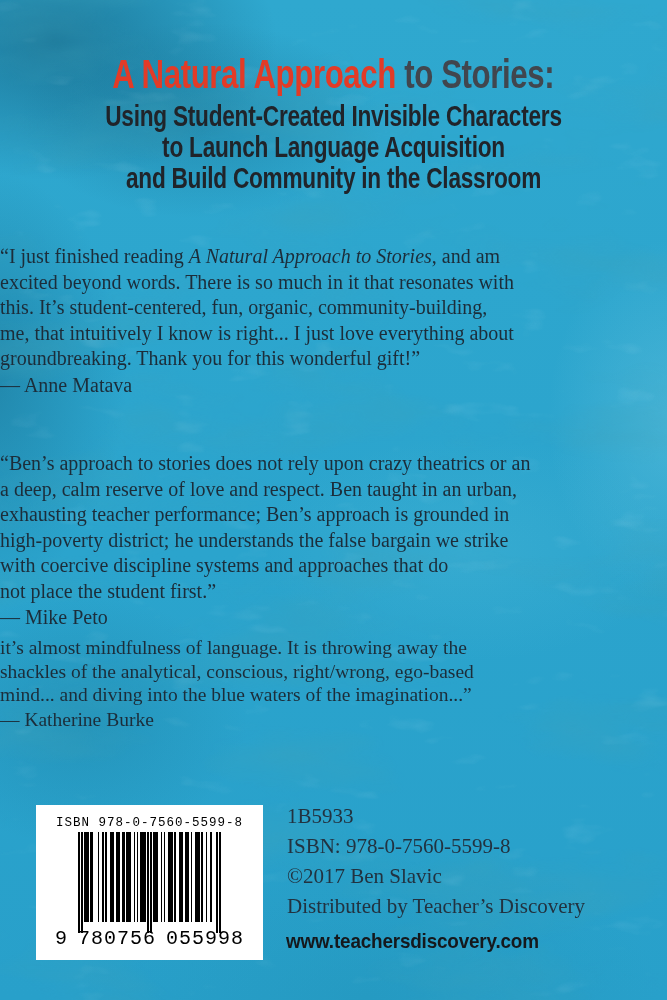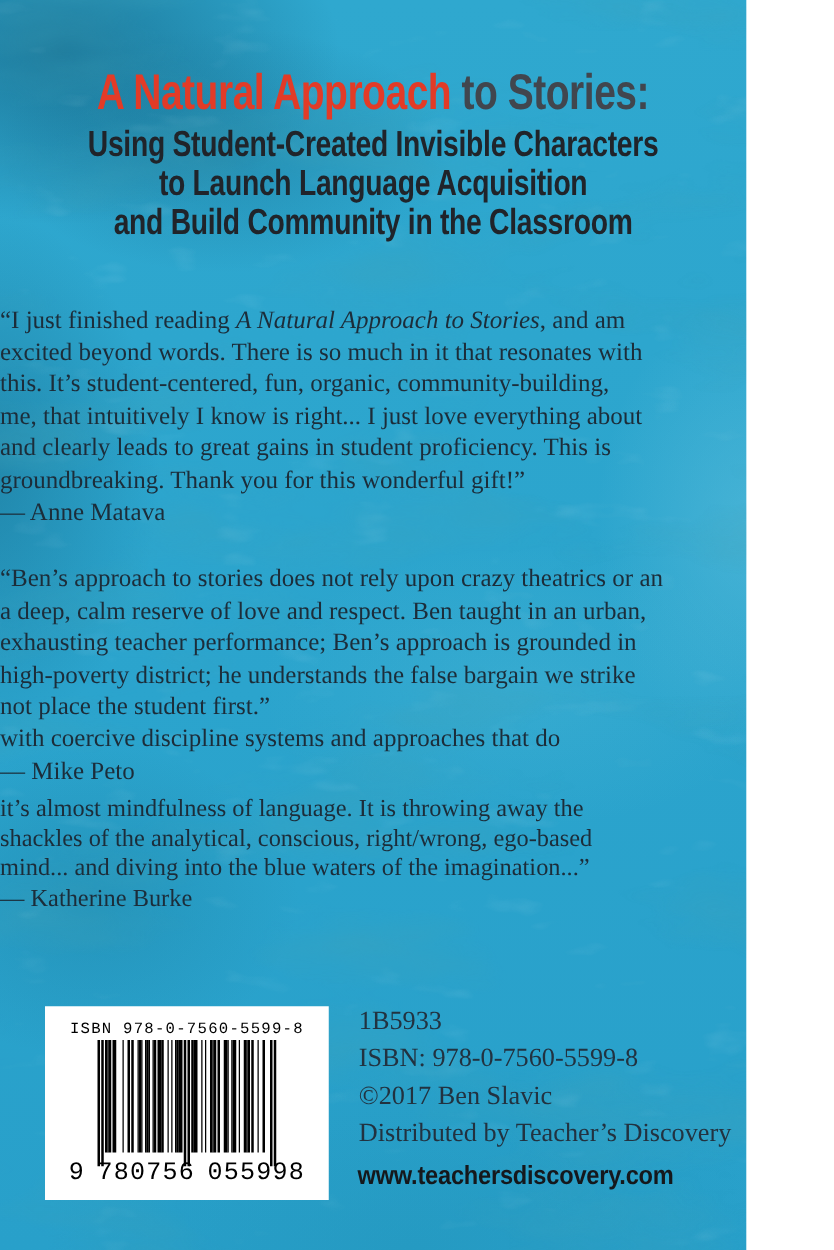--- a/index.html
+++ b/index.html
@@ -6,21 +6,21 @@
     --accent_red:#e23b27;
     --title_gray:#41464e;
     --ink_black:#20242a;
     --quote_ink:#1c2d3a;
     --bg_cyan:#2ca4cd;
   }
   *{margin:0;padding:0;box-sizing:border-box;}
   html,body{width:667px;height:1000px;overflow:hidden;}
   body{font-family:"Liberation Serif","DejaVu Serif",serif;}
 
-  .page{position:relative;width:597px;height:1000px;overflow:hidden;background:var(--bg_cyan);}
+  .page{position:relative;width:667px;height:1000px;overflow:hidden;background:var(--bg_cyan);}
 
   
   .bg{
     position:absolute;inset:0;
     background:
       radial-gradient(ellipse 320px 200px at 8% 4%,  rgba(13,82,112,.55), rgba(13,82,112,0) 70%),
       radial-gradient(ellipse 260px 140px at 30% 12%, rgba(18,95,125,.35), rgba(18,95,125,0) 70%),
       radial-gradient(ellipse 200px 300px at -2% 38%, rgba(16,90,120,.40), rgba(16,90,120,0) 70%),
       radial-gradient(ellipse 180px 260px at 101% 42%,rgba(120,205,228,.35), rgba(120,205,228,0) 70%),
       radial-gradient(ellipse 300px 160px at 70% 55%, rgba(95,195,220,.22), rgba(95,195,220,0) 70%),
@@ -98,31 +98,30 @@
       <h1 class="title-line"><span class="hl">A Natural Approach</span><span class="rest"> to Stories:</span></h1>
       <h2 class="subtitle" id="subtitle">Using Student-Created Invisible Characters<br>to Launch Language Acquisition<br>and Build Community in the Classroom</h2>
     </header>
 
     <section id="quotes">
         <div class="quote q0">
           <div class="line">“I just finished reading <i>A Natural Approach to Stories</i>, and am</div>
           <div class="line">excited beyond words. There is so much in it that resonates with</div>
           <div class="line">this. It’s student-centered, fun, organic, community-building,</div>
           <div class="line">me, that intuitively I know is right... I just love everything about</div>
-          <div class="line">and clearly leads to great gains in student proficiency. This is</div>
           <div class="line">groundbreaking. Thank you for this wonderful gift!”</div>
           <div class="attrib">— Anne Matava</div>
         </div>
         <div class="quote q1">
           <div class="line">“Ben’s approach to stories does not rely upon crazy theatrics or an</div>
           <div class="line">a deep, calm reserve of love and respect. Ben taught in an urban,</div>
           <div class="line">exhausting teacher performance; Ben’s approach is grounded in</div>
           <div class="line">high-poverty district; he understands the false bargain we strike</div>
+          <div class="line">with coercive discipline systems and approaches that do</div>
           <div class="line">not place the student first.”</div>
-          <div class="line">with coercive discipline systems and approaches that do</div>
           <div class="attrib">— Mike Peto</div>
         </div>
         <div class="quote q2">
           <div class="line">it’s almost mindfulness of language. It is throwing away the</div>
           <div class="line">shackles of the analytical, conscious, right/wrong, ego-based</div>
           <div class="line">mind... and diving into the blue waters of the imagination...”</div>
           <div class="attrib">— Katherine Burke</div>
         </div>
       </section>
 

